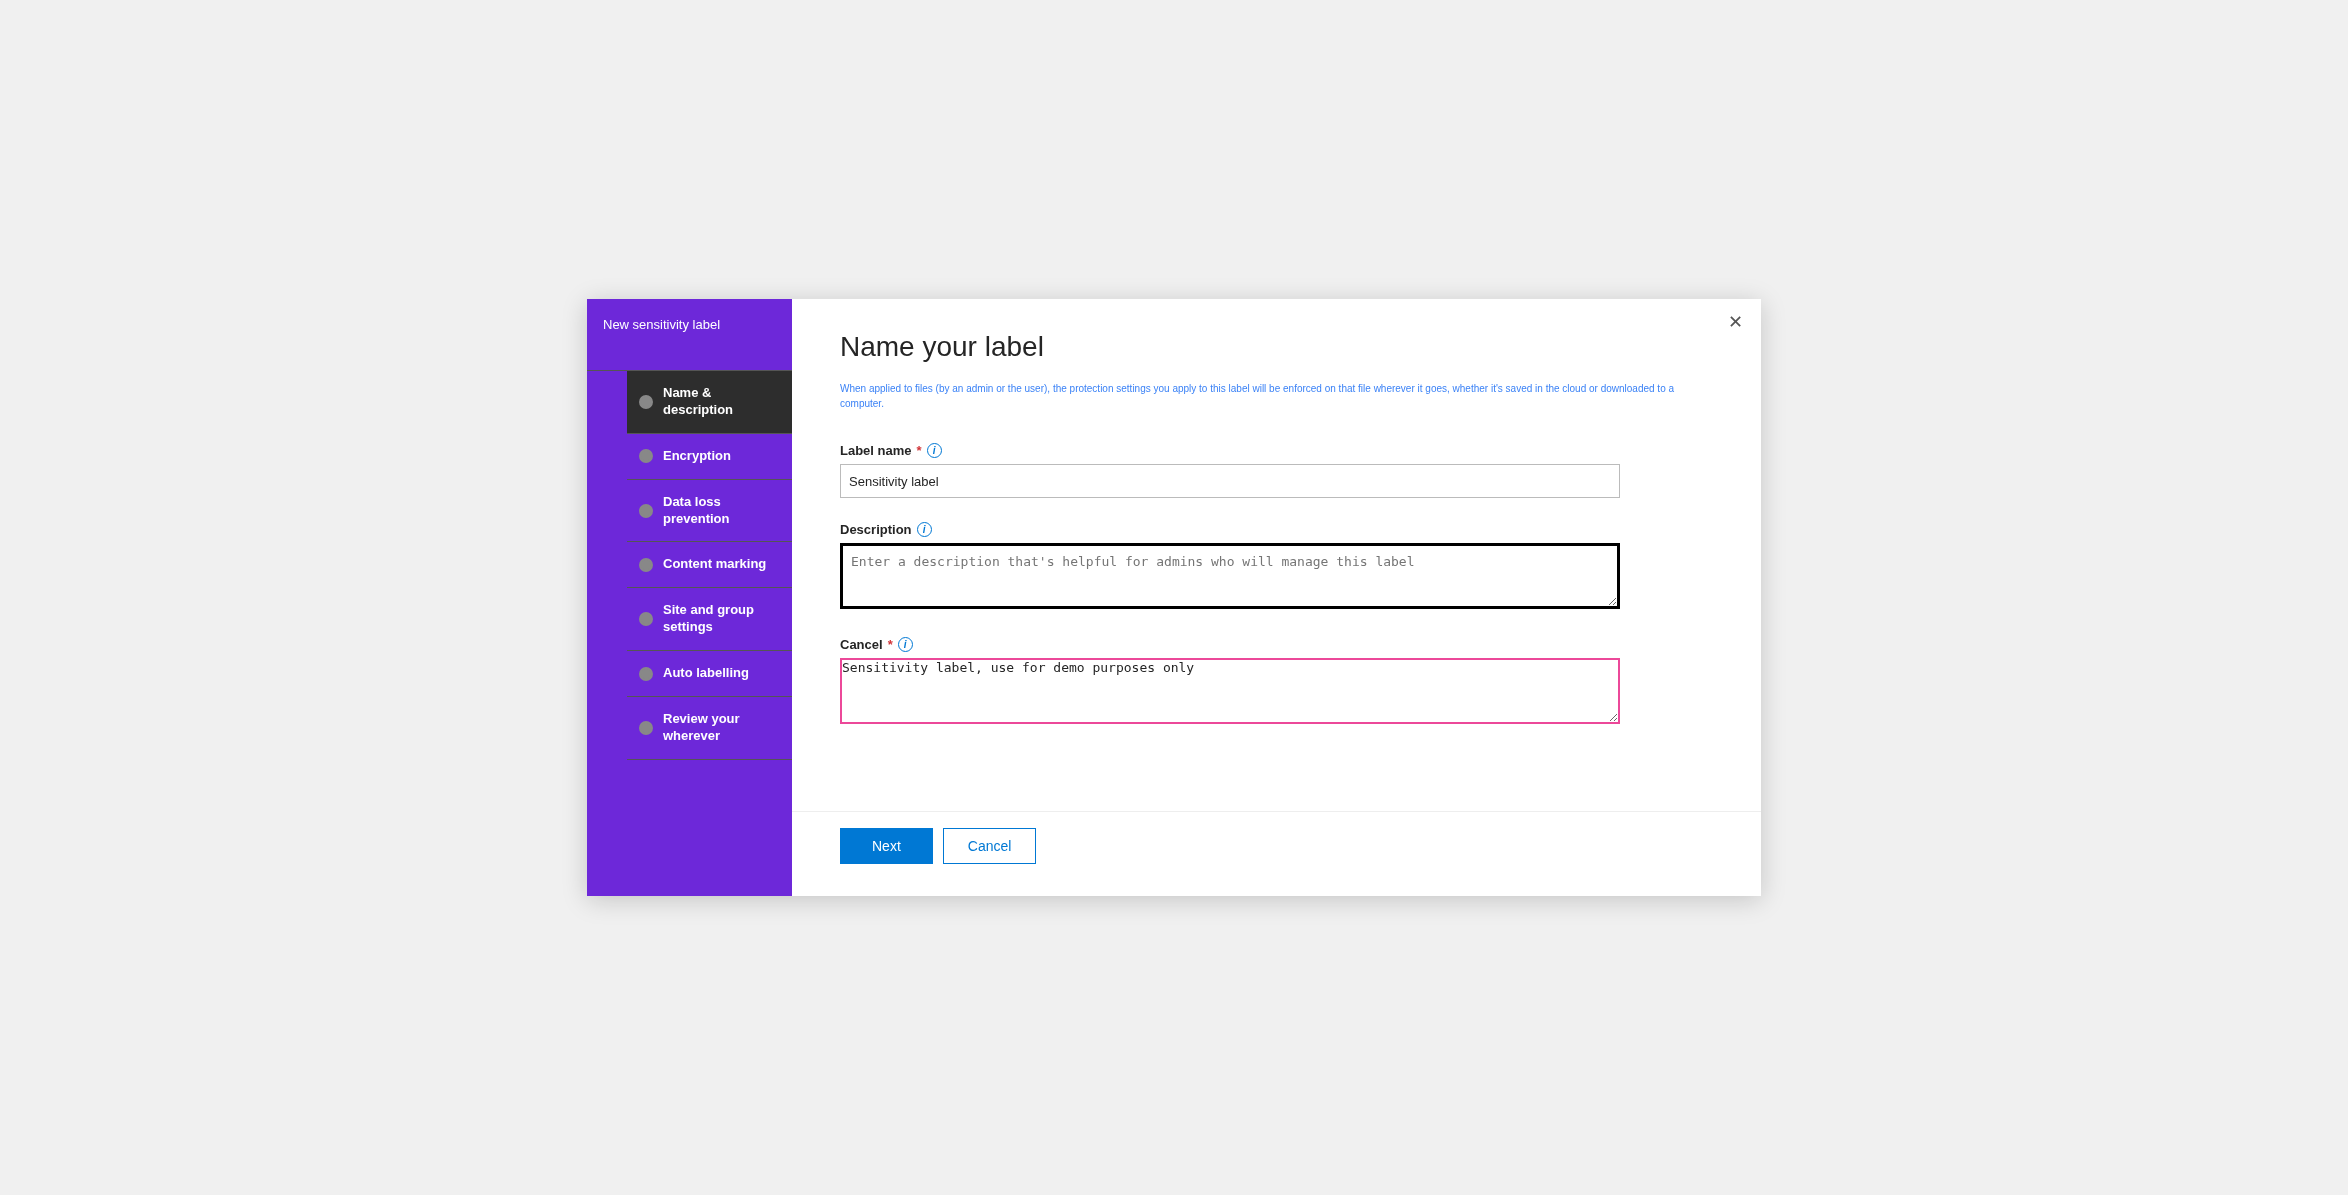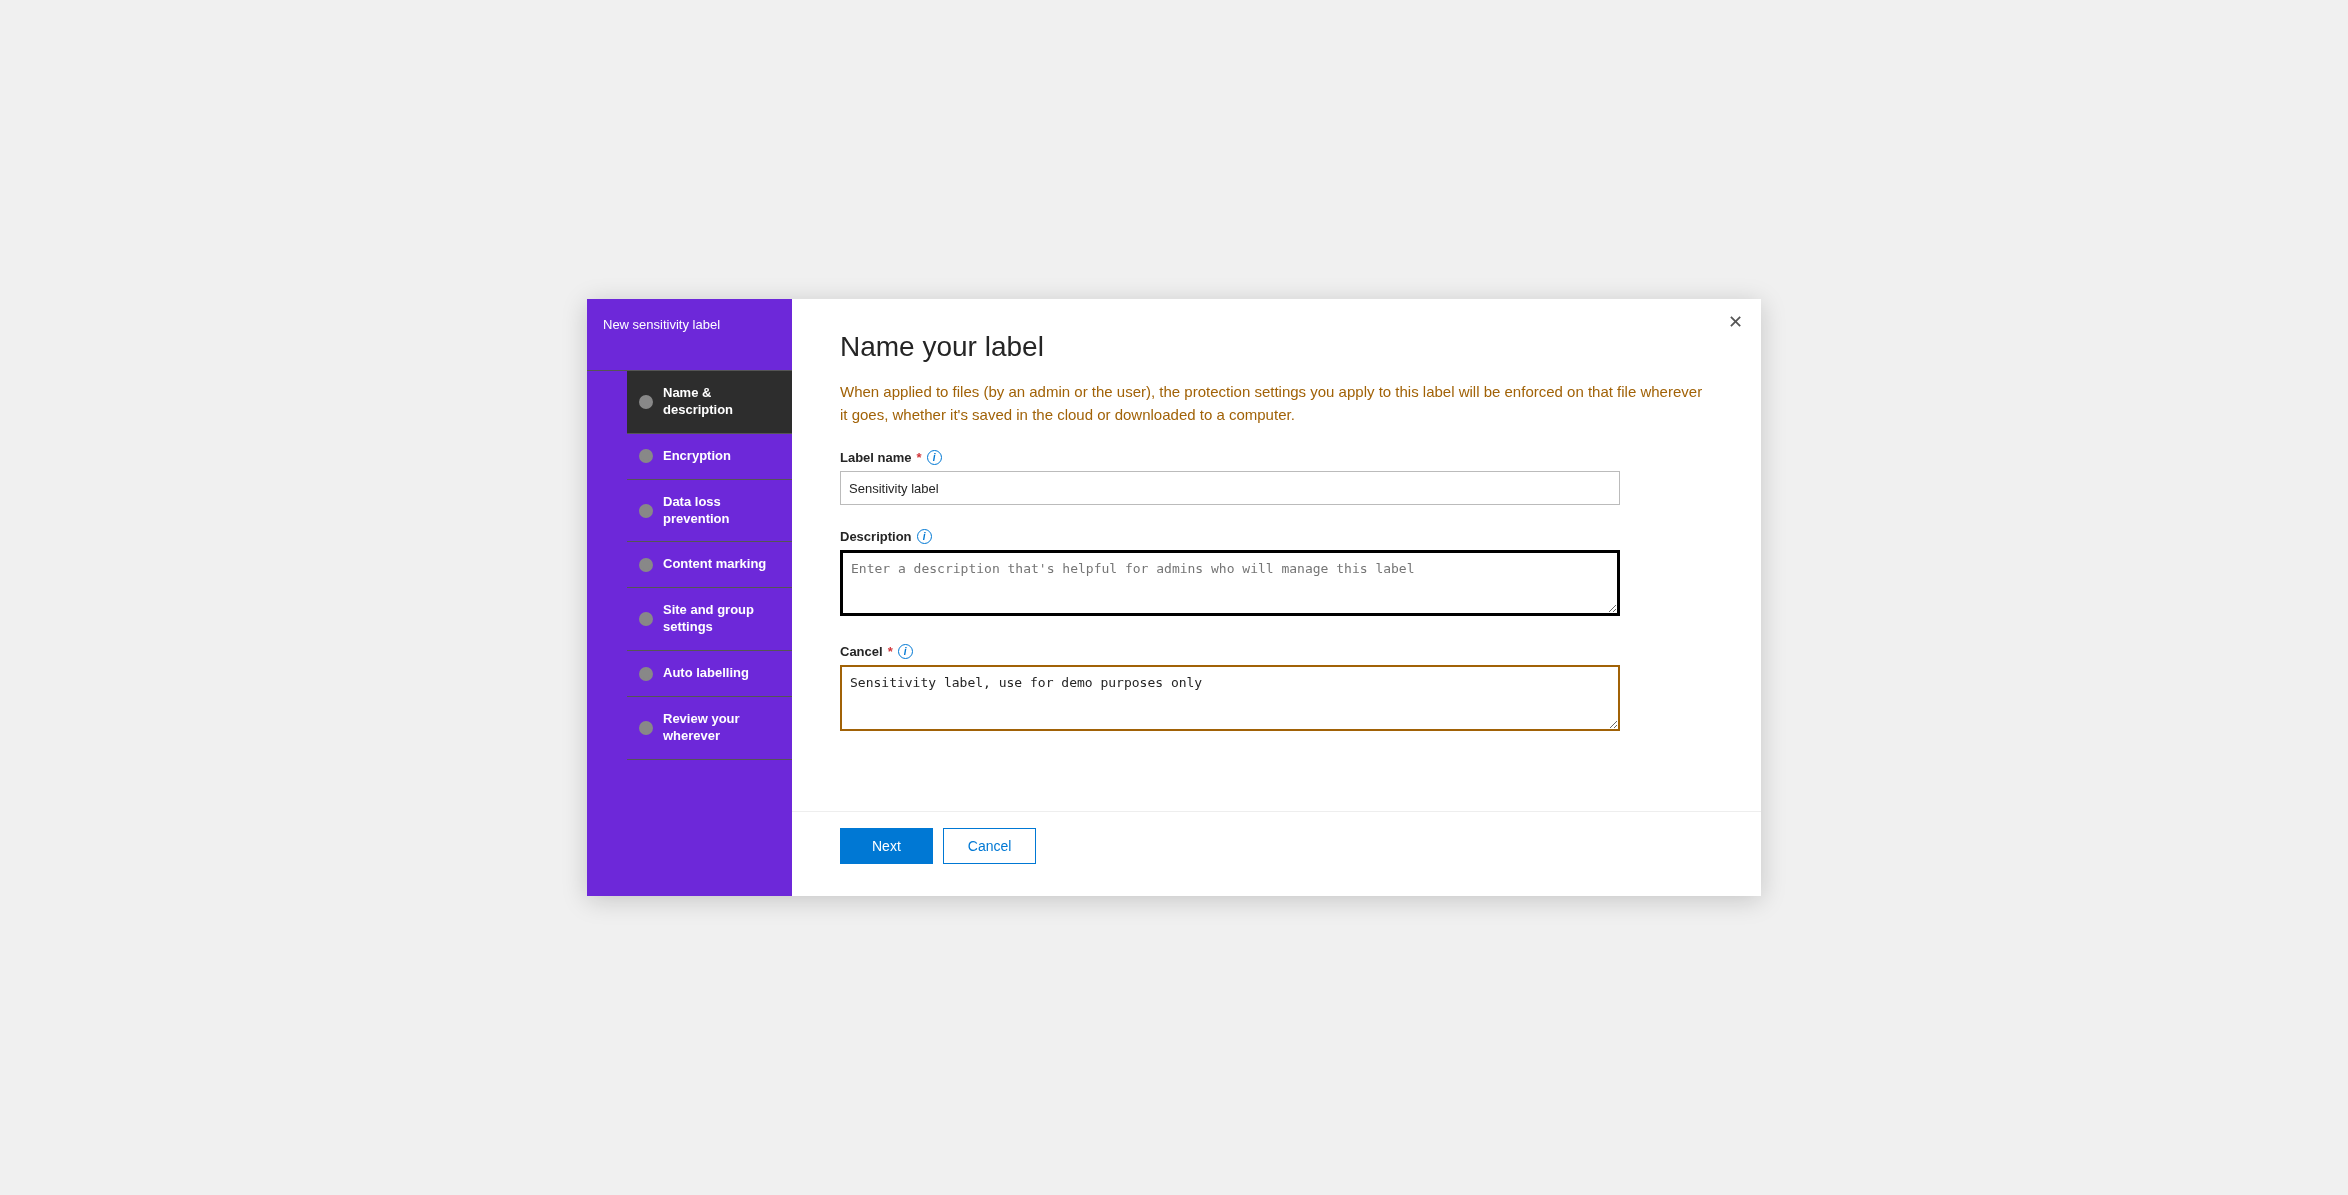--- a/index.html
+++ b/index.html
@@ -89,25 +89,25 @@
       padding: 32px 48px 24px 48px;
       flex: 1;
     }
     .main-title {
       font-size: 28px;
       font-weight: 300;
       color: #252525;
       margin-bottom: 18px;
     }
     .main-description {
-      font-size: 15px;
-      color: #a16207;
+      font-size: 10px;
+      color: #3b82f6;
       max-width: 920px;
       line-height: 1.5;
-      margin-bottom: 24px;
+      margin-bottom: 32px;
     }
     .field-group {
       margin-bottom: 24px;
     }
     .field-label {
       font-size: 13px;
       font-weight: 600;
       color: #252525;
       margin-bottom: 6px;
       display: flex;
@@ -150,22 +150,21 @@
       padding: 8px;
       font-size: 13px;
       color: #aaa;
       resize: vertical;
       outline: none;
     }
     .tooltip-area {
       width: 100%;
       max-width: 780px;
       height: 66px;
-      border: 2px solid #a16207;
-      padding: 8px;
+      border: 2px solid #ec4899;
       font-size: 13px;
       color: #252525;
       resize: vertical;
       outline: none;
     }
     
     .footer {
       padding: 16px 48px 32px 48px;
       display: flex;
       gap: 10px;

